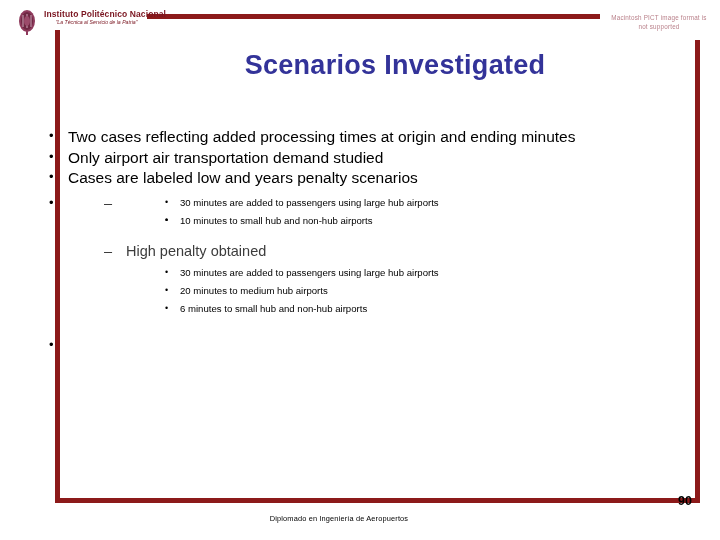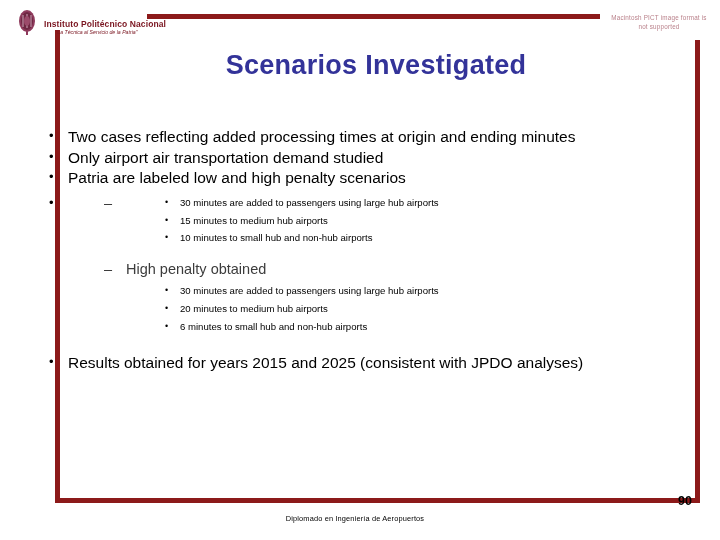--- a/index.html
+++ b/index.html
@@ -54,21 +54,21 @@
   .seal {
     position: absolute;
     left: 16px;
     top: 9px;
     width: 22px;
     height: 26px;
   }
   .logo-text {
     position: absolute;
     left: 44px;
-    top: 20px;
+    top: 10px;
     width: 105px;
     text-align: center;
     line-height: 1.05;
   }
   .logo-name {
     font-size: 8.5px;
     font-weight: bold;
     color: #7A1520;
     letter-spacing: 0.1px;
     white-space: nowrap;
@@ -96,20 +96,21 @@
   .title {
     position: absolute;
     left: 60px;
     top: 50px;
     width: 632px;
     text-align: center;
     font-size: 27px;
     font-weight: bold;
     color: #333399;
     letter-spacing: 0.3px;
+    padding-left: 19px;
   }
 
   
   .body-area {
     position: absolute;
     left: 36px;
     top: 127px;
     width: 650px;
   }
 
@@ -172,21 +173,21 @@
     left: 2px;
     top: 0px;
     font-size: 9px;
   }
 
   .gap-mid { height: 11px; }
 
   
   .footer-text {
     position: absolute;
-    left: 65px;
+    left: 49px;
     top: 514px;
     width: 580px;
     text-align: center;
     font-size: 7.4px;
     color: #000000;
     letter-spacing: 0.15px;
   }
   .page-number {
     position: absolute;
     left: 678px;
@@ -231,39 +232,38 @@
         <span>Two cases reflecting added processing times at origin and ending minutes</span>
       </li>
 
       <li>
         <span class="b1">•</span>
         <span>Only airport air transportation demand studied</span>
       </li>
 
       <li>
         <span class="b1">•</span>
-        <span>Patria are labeled low and high penalty scenarios</span>
+        <span>Cases are labeled low and years penalty scenarios</span>
       </li>
 
       <li>
         <span class="b1">•</span>
 
         <ul class="lvl2">
 
           <li class="dash-item">
             <span class="b2">–</span>
 
             <ul class="lvl3">
               <li>
                 <span class="b3">•</span>
                 <span>30 minutes are added to passengers using large hub airports</span>
               </li>
               <li>
                 <span class="b3">•</span>
-                <span>15 minutes to medium hub airports</span>
               </li>
               <li>
                 <span class="b3">•</span>
                 <span>10 minutes to small hub and non-hub airports</span>
               </li>
             </ul>
           </li>
 
           <div class="gap-mid"></div>
 
@@ -287,21 +287,20 @@
             </ul>
           </li>
 
         </ul>
       </li>
 
       <div class="spacer-lg"></div>
 
       <li>
         <span class="b1">•</span>
-        <span>Results obtained for years 2015 and 2025 (consistent with JPDO analyses)</span>
       </li>
 
     </ul>
   </div>
 
   <div class="footer-text">Diplomado en Ingeniería de Aeropuertos</div>
   <div class="page-number">90</div>
 
 </div>
 

